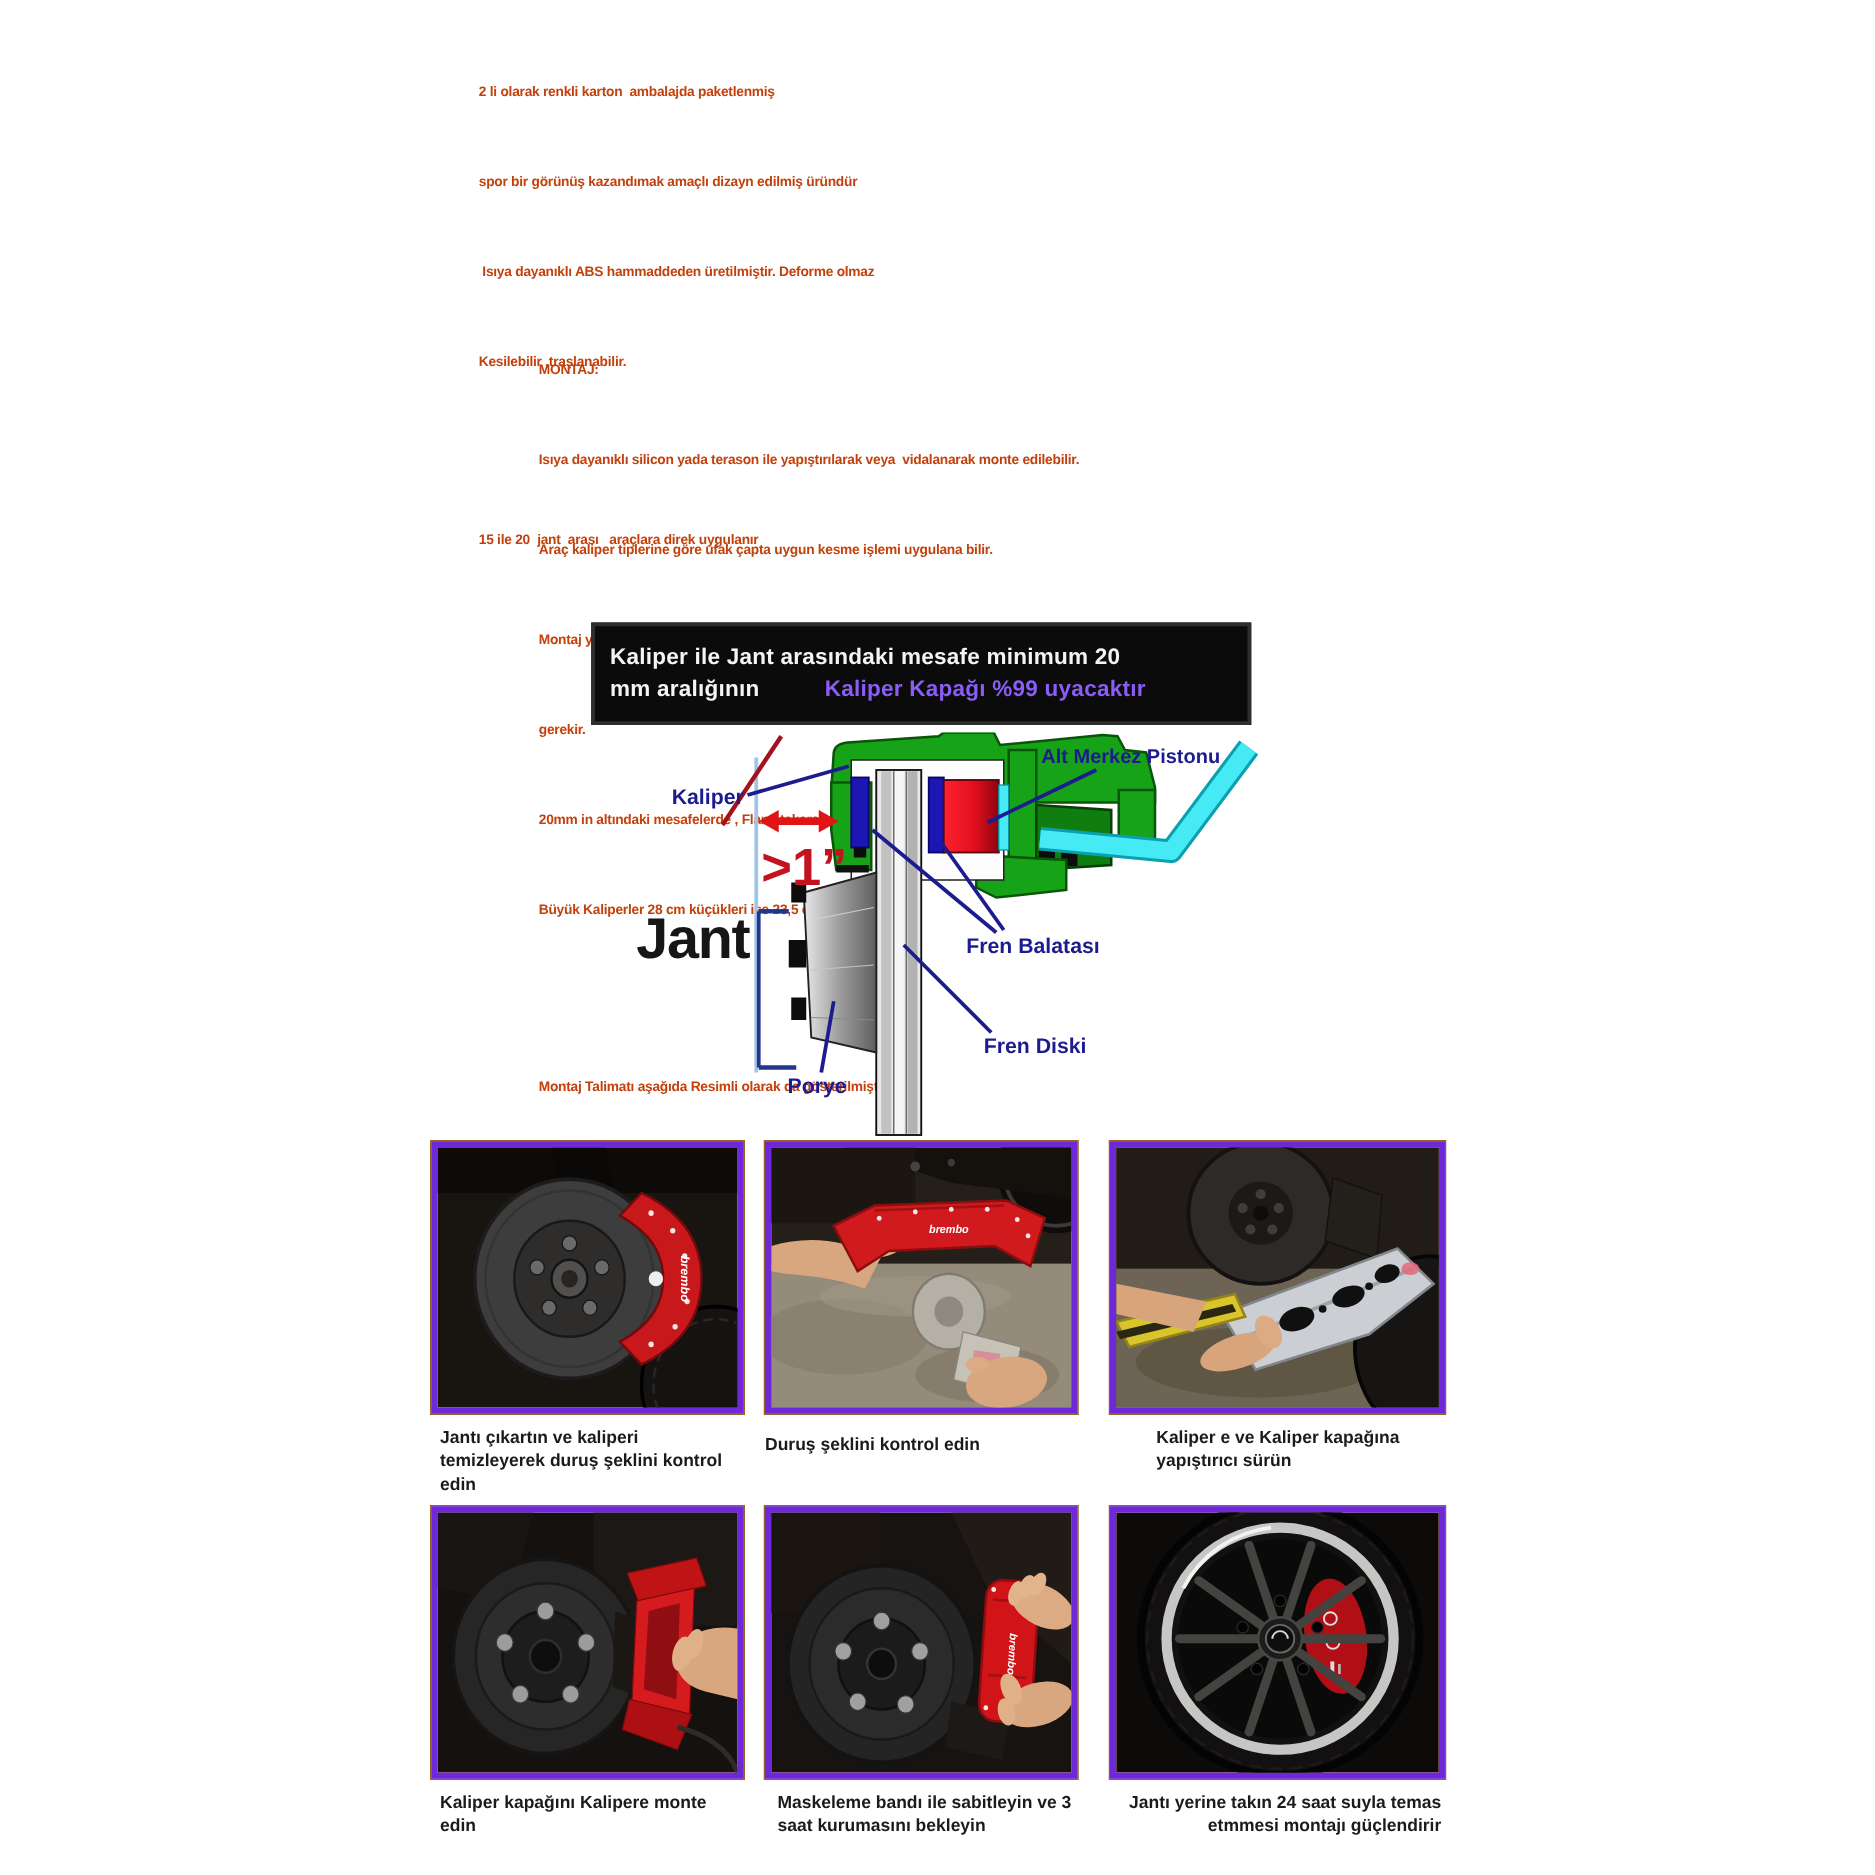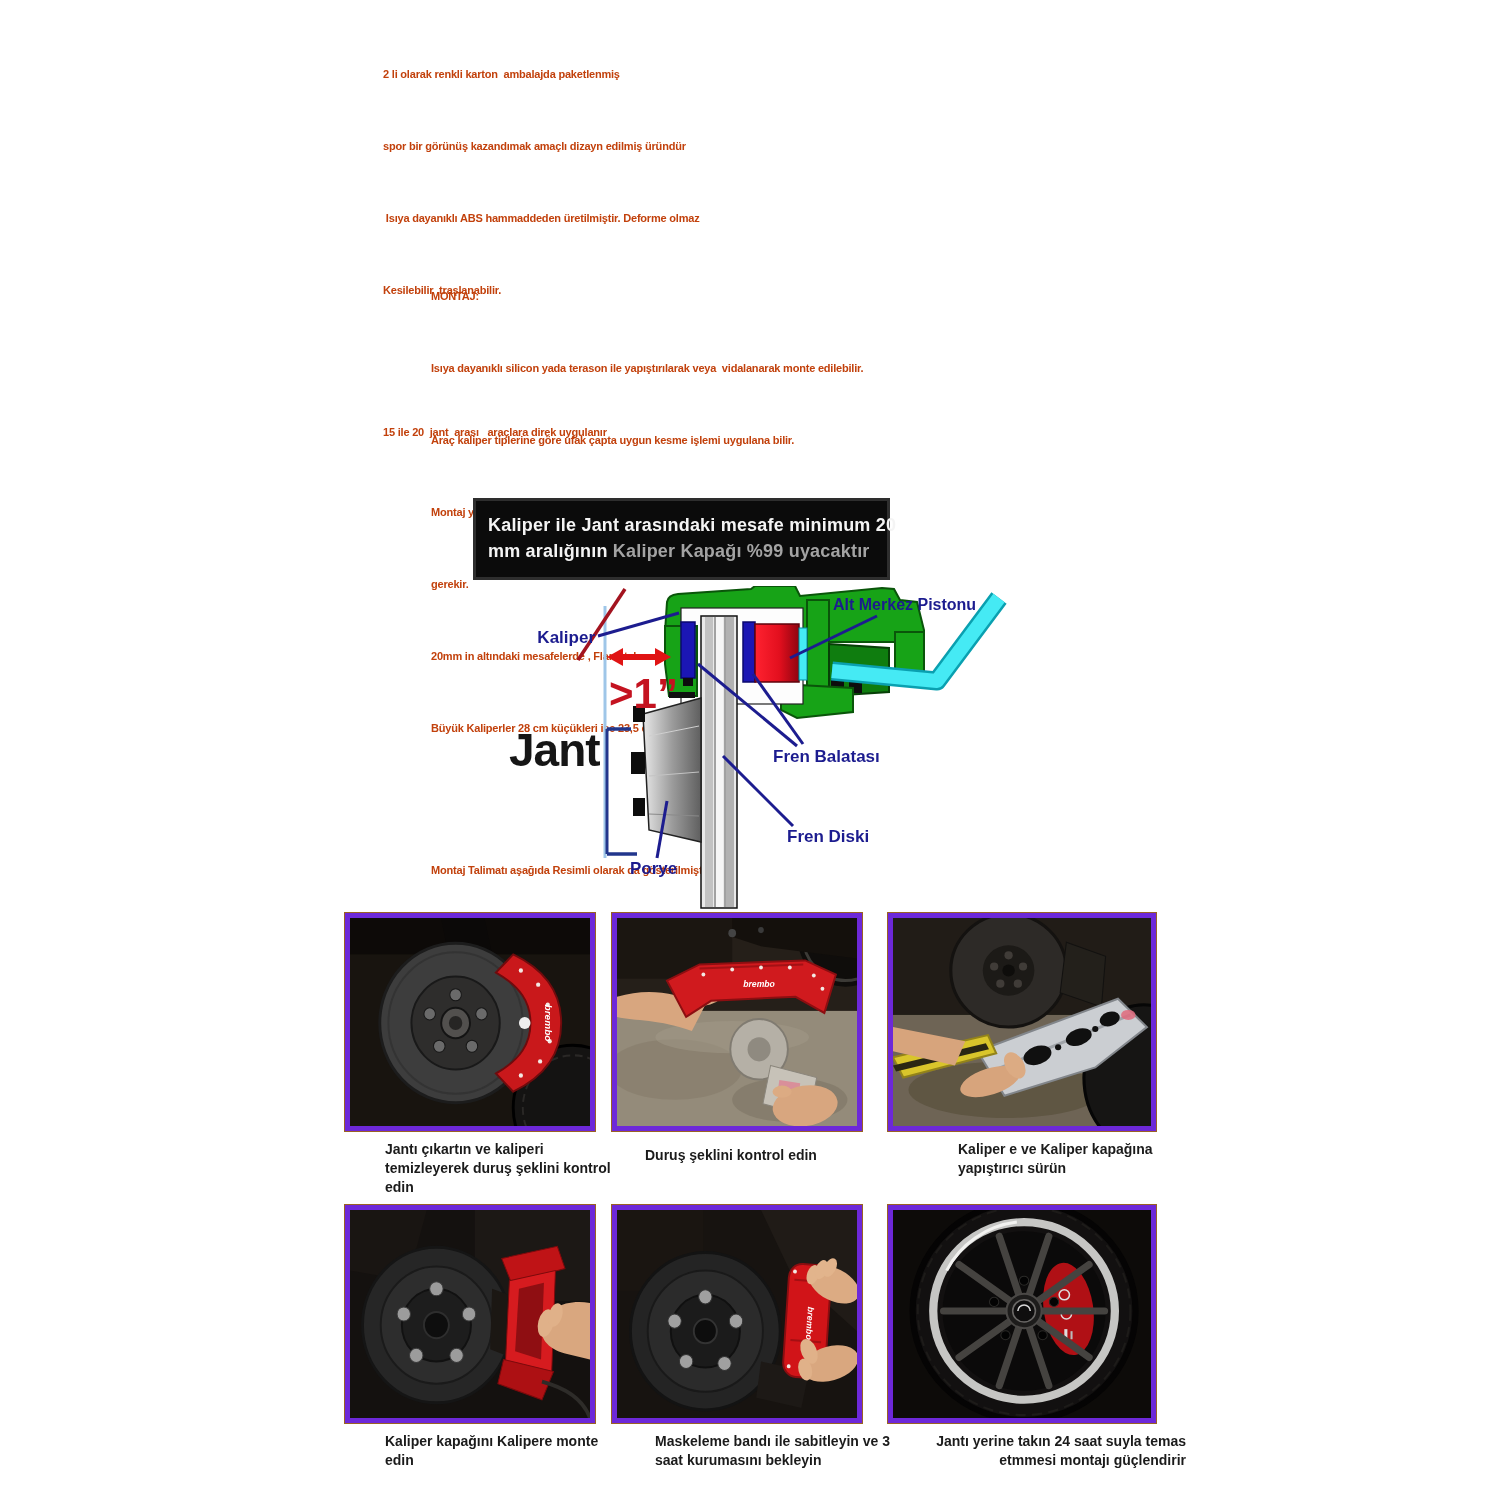--- a/index.html
+++ b/index.html
@@ -1,30 +1,30 @@
 <!DOCTYPE html>
 <html><head>
 <meta charset="utf-8">
 <style>
   html,body{margin:0;padding:0;background:#fff;}
   .canvas{position:relative;width:1500px;height:1500px;background:#ffffff;overflow:hidden;
           font-family:"Liberation Sans",sans-serif;color:#1c1c1c;}
   .textblock{position:absolute;font-weight:700;font-size:11px;line-height:24px;
              letter-spacing:-0.2px;white-space:pre-wrap;color:#c2410c;}
   .spacer{height:22px;}
-  .banner{position:absolute;left:473px;top:498px;width:417px;box-sizing:border-box;
+  .banner{position:absolute;left:473px;top:498px;width:528px;box-sizing:border-box;
           background:#0b0b0b;border:3px solid #2e2e2e;padding:11px 12px 13px 12px;}
   .banner .bline{font-size:18px;font-weight:700;line-height:26px;white-space:nowrap;
                  color:#f4f4f4;letter-spacing:0.2px;}
-  .banner .red{color:#a3a3a3;}
+  .banner .red{color:#8b5cf6;margin-left:47px;}
   .diagram{position:absolute;left:497px;top:586px;width:540px;height:330px;}
   .photo{position:absolute;box-sizing:border-box;border:5px solid #6d28d9;
          box-shadow:inset 0 0 0 1px #f0b36a, 0 0 0 1px #9a6124;background:#f0abfc;}
   .photo svg{display:block;width:100%;height:100%;}
-  .caption{position:absolute;font-weight:700;font-size:14px;line-height:19px;color:#1b1b1b;margin-left:33px;}
+  .caption{position:absolute;font-weight:700;font-size:14px;line-height:19px;color:#1b1b1b;}
   svg text{font-family:"Liberation Sans",sans-serif;}
 </style>
 </head>
 <body>
 
 <div class="canvas">
 
   <div class="textblock" style="left:383px;top:14px;width:620px;">
     <div>2 li olarak renkli karton  ambalajda paketlenmiş</div>
     <div>spor bir görünüş kazandımak amaçlı dizayn edilmiş üründür</div>

